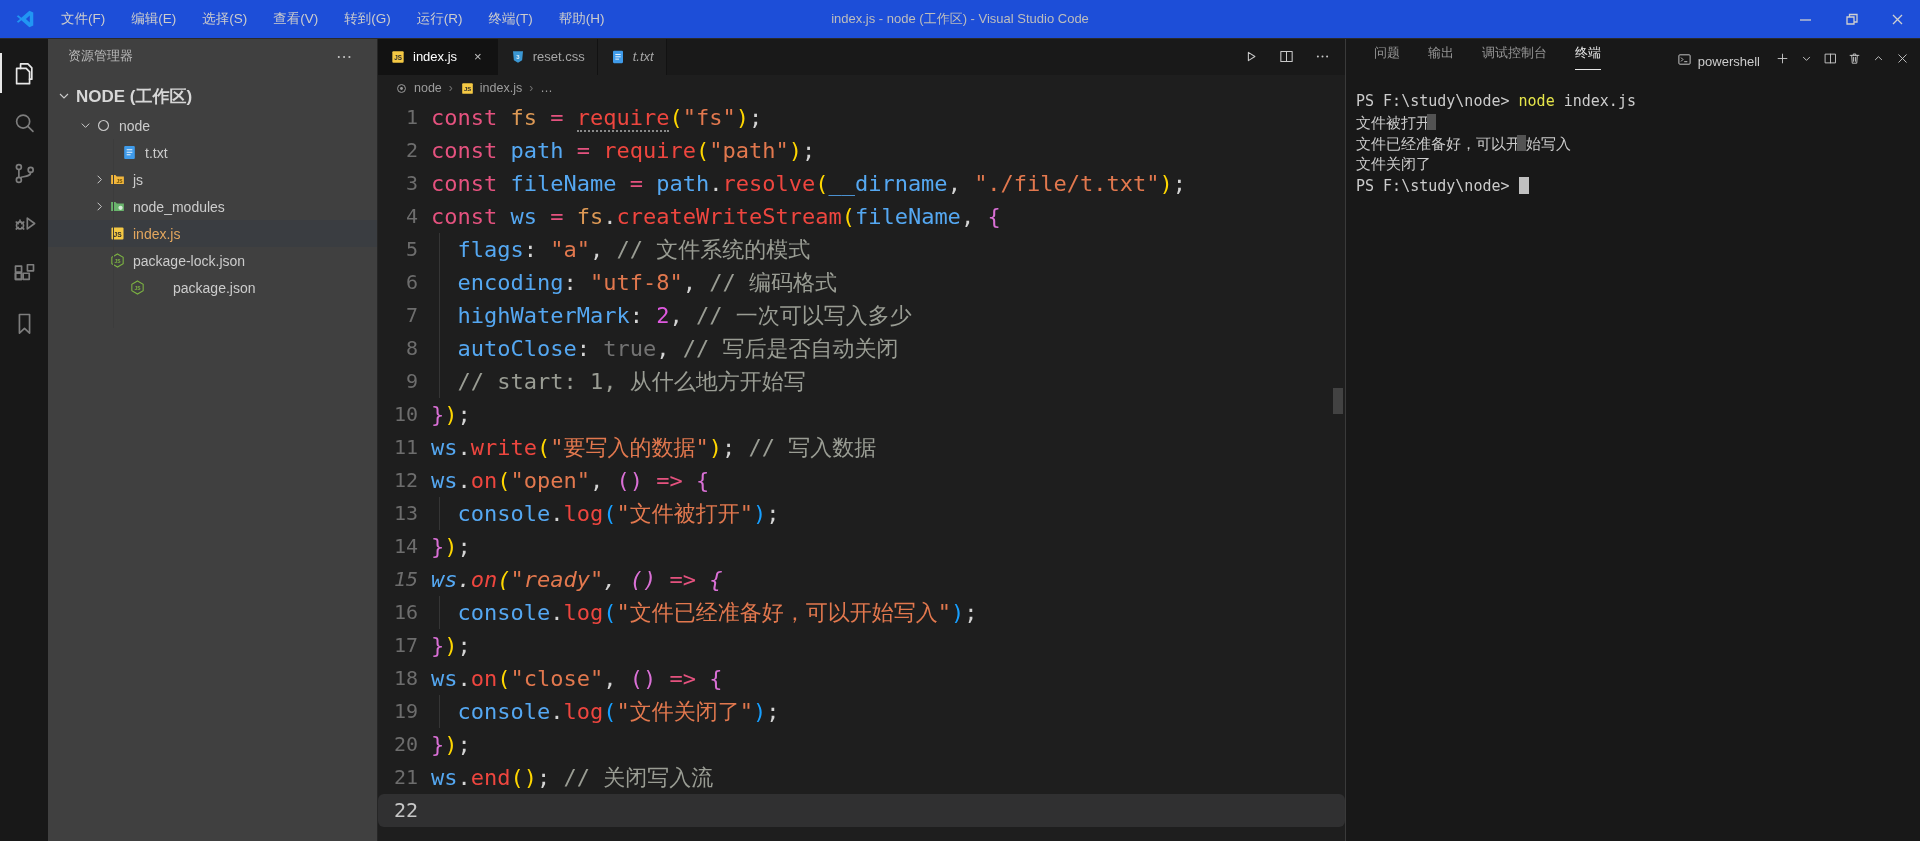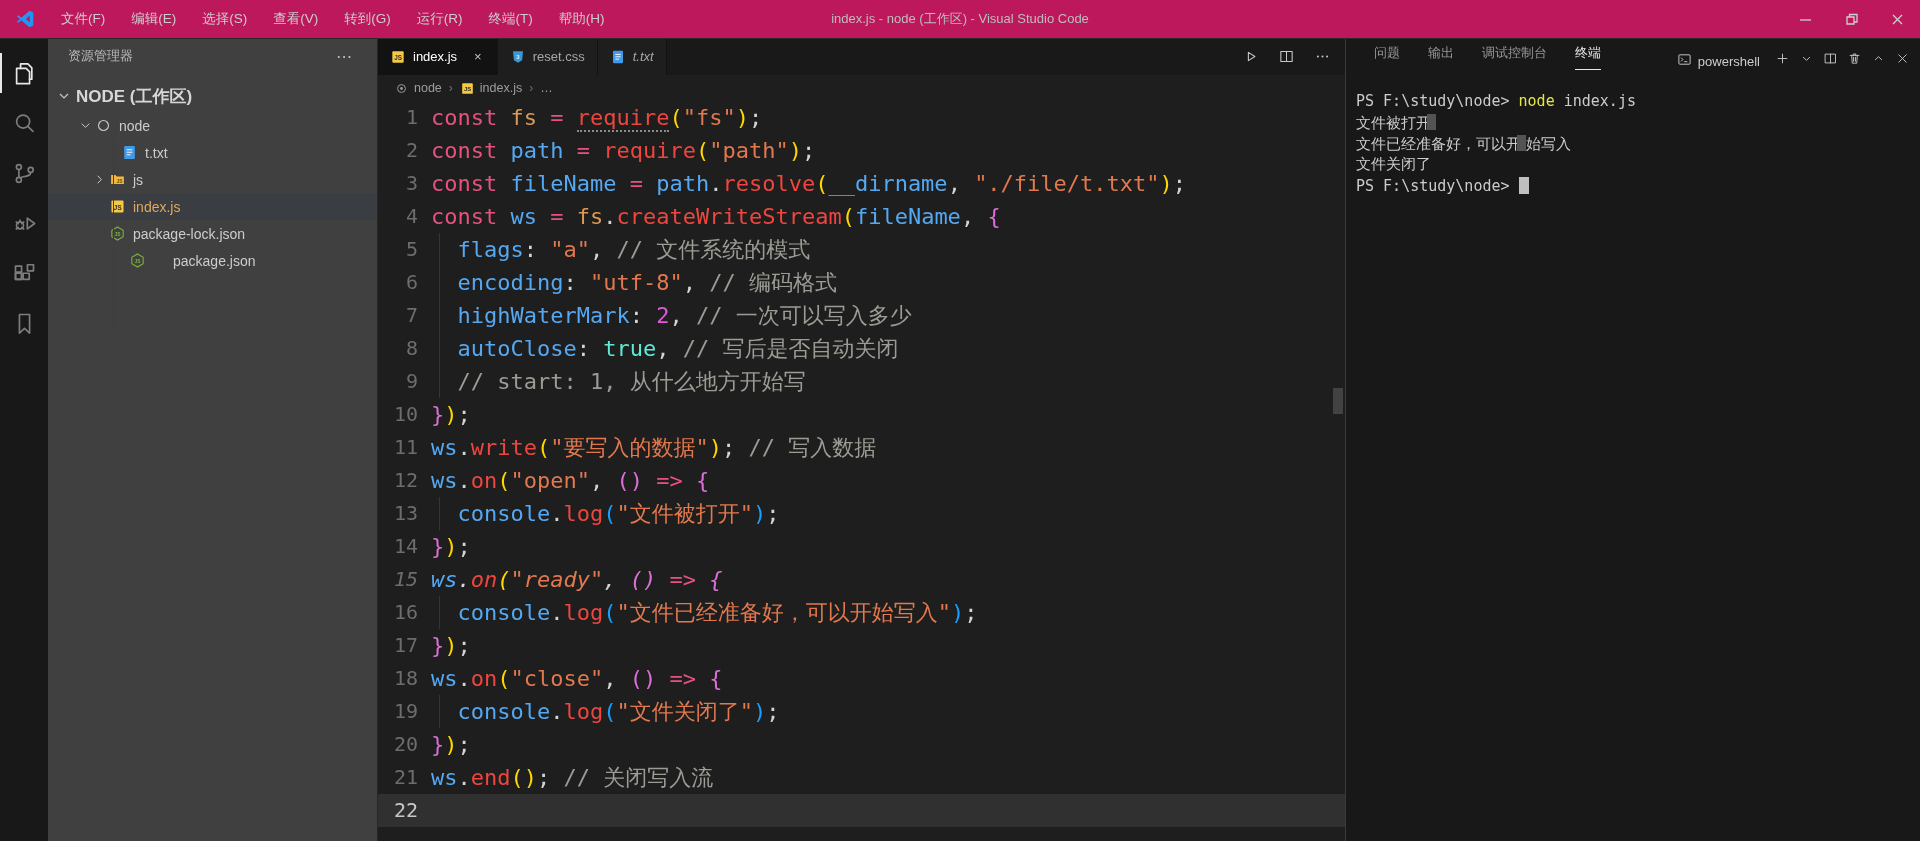--- a/index.html
+++ b/index.html
@@ -2,21 +2,21 @@
 <html><head>
 <meta charset="utf-8">
 <style>
   html,body{margin:0;padding:0;background:#111;}
   body{width:1920px;height:841px;position:relative;overflow:hidden;
        font-family:"Liberation Sans","DejaVu Sans",sans-serif;
        -webkit-font-smoothing:antialiased;color:#cccccc;font-size:13px;}
   .mono{font-family:"DejaVu Sans Mono","Liberation Mono",monospace;}
 
   
-  #titlebar{position:absolute;left:0;top:0;width:1920px;height:38px;background:#be185d;
+  #titlebar{position:absolute;left:0;top:0;width:1920px;height:38px;background:#1d4ed8;
             border-bottom:1px solid #2a2a2a;display:flex;align-items:center;z-index:30;}
   #vscode-logo{width:22px;height:22px;margin:0 12px 0 14px;flex:0 0 auto;}
   .menu-item{padding:0 13px;height:38px;line-height:38px;color:#cccccc;font-size:13.5px;cursor:default;}
   #win-title{position:absolute;left:0;right:0;text-align:center;color:#bdbdbd;font-size:13px;pointer-events:none;}
   #win-controls{position:absolute;right:0;top:0;height:38px;display:flex;}
   .win-btn{width:46px;height:38px;display:flex;align-items:center;justify-content:center;color:#d0d0d0;}
   .win-btn svg{width:15px;height:15px;stroke:#d0d0d0;stroke-width:1.3;fill:none;}
 
   
   #activitybar{position:absolute;left:0;top:38px;width:48px;height:803px;background:#181818;
@@ -63,21 +63,21 @@
 
   #code{position:absolute;left:0;top:63px;right:0;bottom:0;overflow:hidden;font-size:22px;line-height:33px;}
   .code-line{position:absolute;left:0;right:0;height:33px;white-space:pre;}
   .code-line .ln{position:absolute;left:0;width:40px;text-align:right;color:#6d6d6d;font-size:20px;}
   .code-line .lc{position:absolute;left:53px;right:0;}
   .code-line.cur{background:#303031;}
   .code-line.cur .ln{color:#c7c7c7;}
   .indent-guide{position:absolute;left:61px;top:0;bottom:0;width:1px;background:#353535;}
 
   .tk-k{color:#e5527f}.tk-v{color:#55a8f2}.tk-fn{color:#ee463f}.tk-mod{color:#dd9955}
-  .tk-s{color:#e2784e}.tk-n{color:#df59df}.tk-b{color:#5eead4}.tk-c{color:#9a9d94}
+  .tk-s{color:#e2784e}.tk-n{color:#df59df}.tk-b{color:#737373}.tk-c{color:#9a9d94}
   .tk-p{color:#d4d4d4}.tk-b1{color:#ffd700}.tk-b2{color:#da70d6}.tk-b3{color:#179fff}
   .tk-hint{border-bottom:2px dotted #8a8a8a;}
 
   #ed-scrollthumb{position:absolute;right:2px;top:350px;width:10px;height:26px;background:#4f4f4f;opacity:.75;}
 
   
   #panel{position:absolute;left:1345px;top:38px;width:575px;height:803px;background:#181818;border-left:1px solid #3a3a3a;box-sizing:border-box;}
   #panel-header{height:32px;display:flex;align-items:flex-end;padding:0 6px 0 28px;position:relative;}
   .panel-tab{margin-right:28px;font-size:13px;color:#969696;height:32px;line-height:32px;text-transform:none;}
   .panel-tab.active{color:#e7e7e7;border-bottom:1px solid #e7e7e7;}
@@ -233,20 +233,34 @@
             <polyline points="9,6 15,12 9,18"></polyline>
           </svg>
         </span>
         <span class="tree-icon">
           <svg viewBox="0 0 24 24">
             <path fill="#f3b73c" d="M3 5.5h6l2 2.4h10v10.6H3z"></path>
             <text x="15" y="17" font-size="7" font-weight="bold" fill="#6b4e00" text-anchor="middle" font-family="sans-serif">JS</text>
           </svg>
         </span>
         <span class="tree-label">js</span>
+      </div>
+      <div class="tree-row" style="padding-left: 42px;">
+        <span class="tree-chevron">
+          <svg viewBox="0 0 24 24">
+            <polyline points="9,6 15,12 9,18"></polyline>
+          </svg>
+        </span>
+        <span class="tree-icon">
+          <svg viewBox="0 0 24 24">
+            <path fill="#69b46c" d="M3 5.5h6l2 2.4h10v10.6H3z"></path>
+            <circle cx="16.3" cy="13.8" r="3" fill="#d9edda"></circle>
+          </svg>
+        </span>
+        <span class="tree-label">node_modules</span>
       </div>
       <div class="tree-row selected modified" style="padding-left: 42px;">
         <span class="tree-chevron"></span>
         <span class="tree-icon">
           <svg viewBox="0 0 24 24">
             <rect x="3.5" y="3.5" width="17" height="17" rx="1.5" fill="#f5c944"></rect>
             <text x="12" y="16.6" font-size="9.5" font-weight="bold" fill="#2b2b2b" text-anchor="middle" font-family="sans-serif">JS</text>
           </svg>
         </span>
         <span class="tree-label">index.js</span>
@@ -368,21 +382,21 @@
       <div class="code-line" style="top: 363px;"><span class="ln mono">12</span><span class="lc"><span class="tk-v">ws</span><span class="tk-p">.</span><span class="tk-fn">on</span><span class="tk-b1">(</span><span class="tk-s">"open"</span><span class="tk-p">, </span><span class="tk-b2">()</span><span class="tk-k"> =&gt; </span><span class="tk-b2">{</span></span></div>
       <div class="code-line" style="top: 396px;"><span class="ln mono">13</span><span class="indent-guide"></span><span class="lc"><span class="tk-p">  </span><span class="tk-v">console</span><span class="tk-p">.</span><span class="tk-fn">log</span><span class="tk-b3">(</span><span class="tk-s">"文件被打开"</span><span class="tk-b3">)</span><span class="tk-p">;</span></span></div>
       <div class="code-line" style="top: 429px;"><span class="ln mono">14</span><span class="lc"><span class="tk-b2">}</span><span class="tk-b1">)</span><span class="tk-p">;</span></span></div>
       <div class="code-line" style="top: 462px; font-style: italic;"><span class="ln mono">15</span><span class="lc"><span class="tk-v">ws</span><span class="tk-p">.</span><span class="tk-fn">on</span><span class="tk-b1">(</span><span class="tk-s">"ready"</span><span class="tk-p">, </span><span class="tk-b2">()</span><span class="tk-k"> =&gt; </span><span class="tk-b2">{</span></span></div>
       <div class="code-line" style="top: 495px;"><span class="ln mono">16</span><span class="indent-guide"></span><span class="lc"><span class="tk-p">  </span><span class="tk-v">console</span><span class="tk-p">.</span><span class="tk-fn">log</span><span class="tk-b3">(</span><span class="tk-s">"文件已经准备好，可以开始写入"</span><span class="tk-b3">)</span><span class="tk-p">;</span></span></div>
       <div class="code-line" style="top: 528px;"><span class="ln mono">17</span><span class="lc"><span class="tk-b2">}</span><span class="tk-b1">)</span><span class="tk-p">;</span></span></div>
       <div class="code-line" style="top: 561px;"><span class="ln mono">18</span><span class="lc"><span class="tk-v">ws</span><span class="tk-p">.</span><span class="tk-fn">on</span><span class="tk-b1">(</span><span class="tk-s">"close"</span><span class="tk-p">, </span><span class="tk-b2">()</span><span class="tk-k"> =&gt; </span><span class="tk-b2">{</span></span></div>
       <div class="code-line" style="top: 594px;"><span class="ln mono">19</span><span class="indent-guide"></span><span class="lc"><span class="tk-p">  </span><span class="tk-v">console</span><span class="tk-p">.</span><span class="tk-fn">log</span><span class="tk-b3">(</span><span class="tk-s">"文件关闭了"</span><span class="tk-b3">)</span><span class="tk-p">;</span></span></div>
       <div class="code-line" style="top: 627px;"><span class="ln mono">20</span><span class="lc"><span class="tk-b2">}</span><span class="tk-b1">)</span><span class="tk-p">;</span></span></div>
       <div class="code-line" style="top: 660px;"><span class="ln mono">21</span><span class="lc"><span class="tk-v">ws</span><span class="tk-p">.</span><span class="tk-fn">end</span><span class="tk-b1">()</span><span class="tk-p">; </span><span class="tk-c">// 关闭写入流</span></span></div>
-      <div class="code-line cur" style="top: 693px;"><span class="ln mono">22</span><span class="lc"></span></div>
+      <div class="code-line cur" style="top: 693px; border-radius: 6px;"><span class="ln mono">22</span><span class="lc"></span></div>
     </div>
   <div id="ed-scrollthumb"></div>
 </div>
 
 <div id="panel">
   <div id="panel-header">
     <div id="panel-tabs" style="display:flex;">
         <div class="panel-tab">问题</div>
         <div class="panel-tab">输出</div>
         <div class="panel-tab">调试控制台</div>

